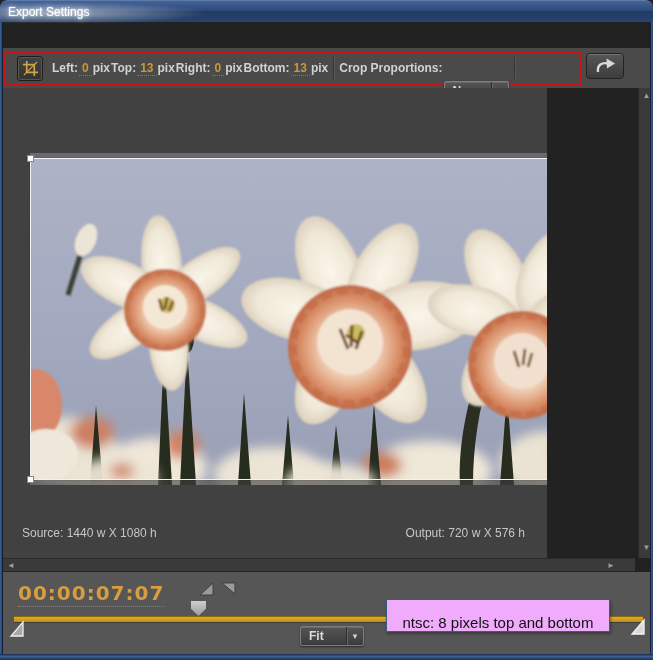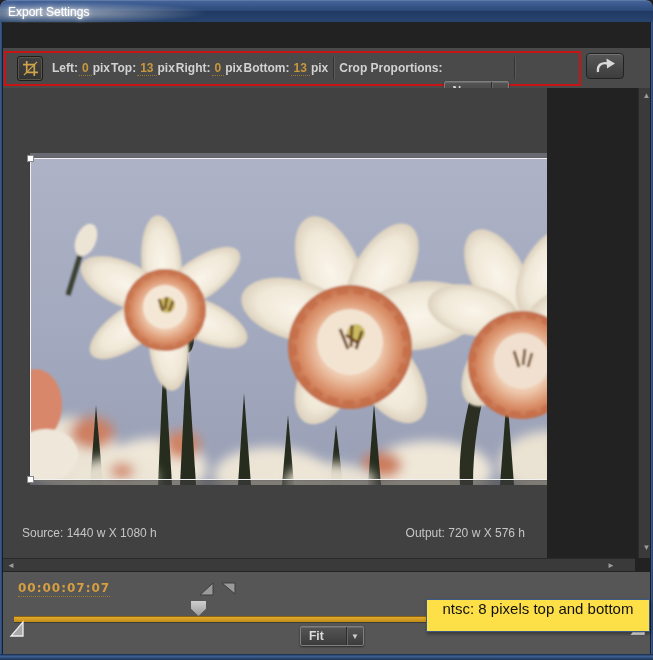--- a/index.html
+++ b/index.html
@@ -66,35 +66,35 @@
   .status-out { position:absolute; right:22px; bottom:18px; font-size:12px; color:#c6c6c6; }
 
   .image-wrap { position:absolute; left:27px; top:65px; width:586px; height:332px; }
   .dim-strip { position:absolute; left:0; width:586px; height:5px; background:rgba(62,62,62,0.62); }
   .crop-rect { position:absolute; left:0; top:5px; width:586px; height:322px;
     border:1px solid #f2f2f2; box-shadow:0 0 1px rgba(0,0,0,0.4); }
   .handle { position:absolute; width:7px; height:7px; background:#fff; border:1px solid #888; }
 
   
   .transport { position:absolute; left:3px; top:572px; width:647px; height:82px; background:#565656; }
-  .timecode { position:absolute; left:15px; top:9px; font-size:12px; font-weight:bold; letter-spacing:1px;
+  .timecode { position:absolute; left:15px; top:9px; font-size:20px; font-weight:bold; letter-spacing:1px;
     color:#d79e3f; border-bottom:1px dotted #a57c2e; padding-bottom:1px; font-family:"DejaVu Sans", sans-serif; }
   .tri-btn { position:absolute; top:10px; width:15px; height:14px; }
   .fit-dd { position:absolute; left:297px; top:9px; width:64px; }
   .playhead { position:absolute; left:188px; top:29px; width:15px; height:15px;
     background:linear-gradient(180deg,#cfcfcf,#9a9a9a);
     clip-path:polygon(0 0,100% 0,100% 52%,50% 100%,0 52%); }
   .timeline-bar { position:absolute; left:11px; top:44px; width:629px; height:7px;
     background:linear-gradient(180deg,#e3aa2e,#c08c15); border-top:1px solid #8a6410;
     border-bottom:1px solid #3d3d3d; }
   .marker { position:absolute; top:48px; width:16px; height:18px; }
 
-  .tooltip { position:absolute; left:386px; top:599px; width:224px; height:33px; background:#fde047;
+  .tooltip { position:absolute; left:386px; top:599px; width:224px; height:33px; background:#f0abfc;
     border:1px solid #3c5a86; box-shadow:1px 2px 3px rgba(0,0,0,0.35); z-index:30;
-    display:flex; align-items:flex-start; justify-content:center; font-size:15px; color:#111;margin-left:40px; }
+    display:flex; align-items:flex-end; justify-content:center; font-size:15px; color:#111; }
 </style>
 </head>
 <body>
 
 <div class="window">
 
   <div class="titlebar">
     <div class="glow"></div>
     <span class="title-text">Export Settings</span>
   </div>

